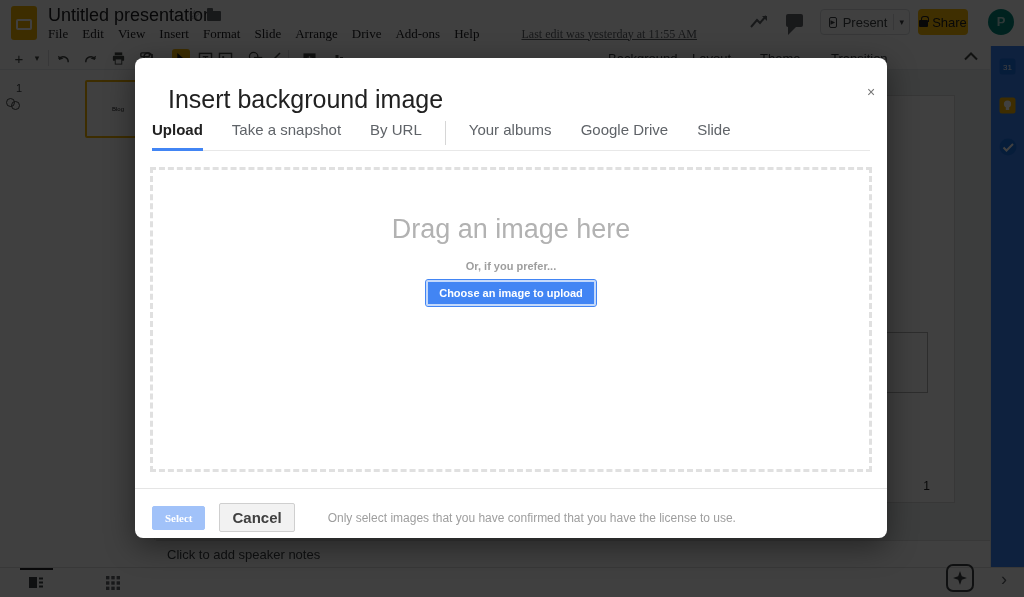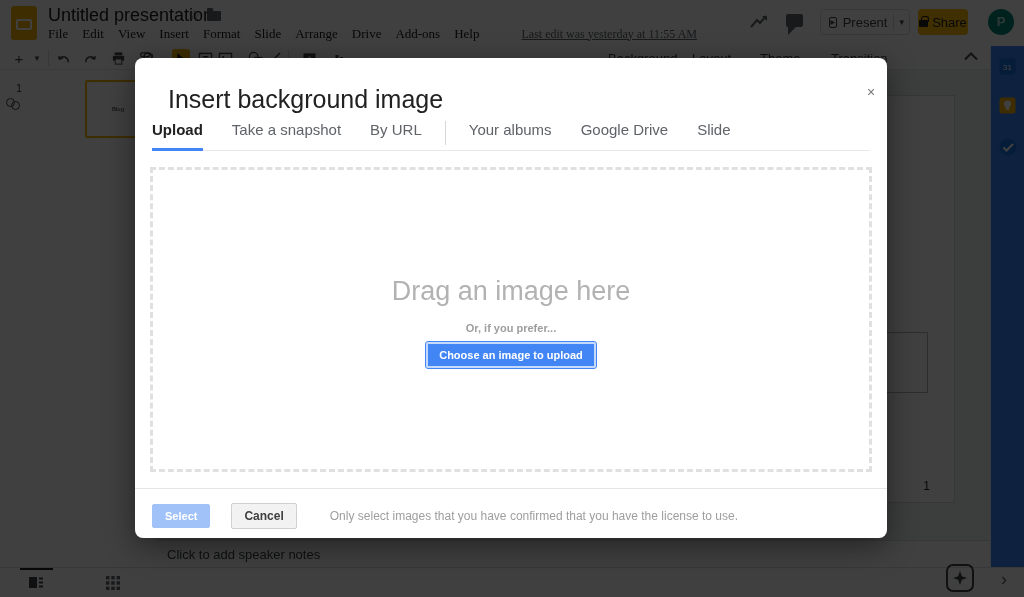--- a/index.html
+++ b/index.html
@@ -75,27 +75,27 @@
 
   
   .dialog { position:absolute; left:135px; top:58px; width:752px; height:480px; background:#fff; border-radius:8px; z-index:100; box-shadow:0 8px 30px rgba(0,0,0,.45); }
   .dlg-title { position:absolute; left:17px; top:27px; font-size:25px; color:#212121;margin-left:16px; }
   .dlg-close { position:absolute; right:9px; top:27px; font-size:14px; color:#757575; width:14px; height:14px; line-height:14px; text-align:center; cursor:pointer; }
   .tabs { position:absolute; left:17px; top:63px; right:17px; height:30px; display:flex; align-items:flex-start; gap:29px; border-bottom:1px solid #e8e8e8; }
   .tab { font-size:15px; color:#5f6368; padding-bottom:10px; cursor:pointer; }
   .tab.active { color:#212121; font-weight:bold; border-bottom:3px solid #4285f4; }
   .tab-div { width:1px; height:24px; background:#d6d6d6; margin:0 -6px; }
   .dropzone { position:absolute; left:15px; top:109px; width:722px; height:305px; border:3px dashed #e0e0e0; text-align:center; }
-  .dz-head { margin-top:106px; font-size:27px; color:#b2b2b2; }
+  .dz-head { margin-top:44px; font-size:27px; color:#b2b2b2; }
   .dz-sub { margin-top:15px; font-size:11px; font-weight:bold; color:#9e9e9e; }
   .choose-btn { margin-top:8px; background:#4285f4; color:#fff; font-size:11px; font-weight:bold; font-family:"Liberation Sans",sans-serif; padding:5px 11px; border:2px solid #c4d9fb; outline:1px solid #4285f4; border-radius:2px; cursor:pointer; }
   .dlg-footer-line { position:absolute; left:0; right:0; top:430px; border-top:1px solid #e5e5e5; }
   .dlg-footer { position:absolute; left:17px; top:445px; right:17px; display:flex; align-items:center; }
-  .sel-btn { background:#a1c2f9; color:#fff; border:1px solid #a1c2f9; border-radius:2px; font-size:11px; font-weight:bold; font-family:Liberation Sans, sans-serif; padding:5px 12px; }
-  .cancel-btn { background:#f2f2f2; color:#404040; border:1px solid #cfcfcf; border-radius:2px; font-size:12px; font-weight:bold; font-family:"Liberation Sans",sans-serif; padding:5px 12px; margin-left:21px; cursor:pointer; }
+  .sel-btn { background:#a1c2f9; color:#fff; border:1px solid #a1c2f9; border-radius:2px; font-size:11px; font-weight:bold; font-family:Liberation Serif, serif; padding:5px 12px; }
+  .cancel-btn { background:#f2f2f2; color:#404040; border:1px solid #cfcfcf; border-radius:2px; font-size:15px; font-weight:bold; font-family:"Liberation Sans",sans-serif; padding:5px 12px; margin-left:14px; cursor:pointer; }
   .lic-note { margin-left:33px; font-size:12px; color:#9e9e9e; }
 </style>
 </head>
 <body>
 
 <div class="stage">
 
   <div class="base">
 
     <div class="header">

